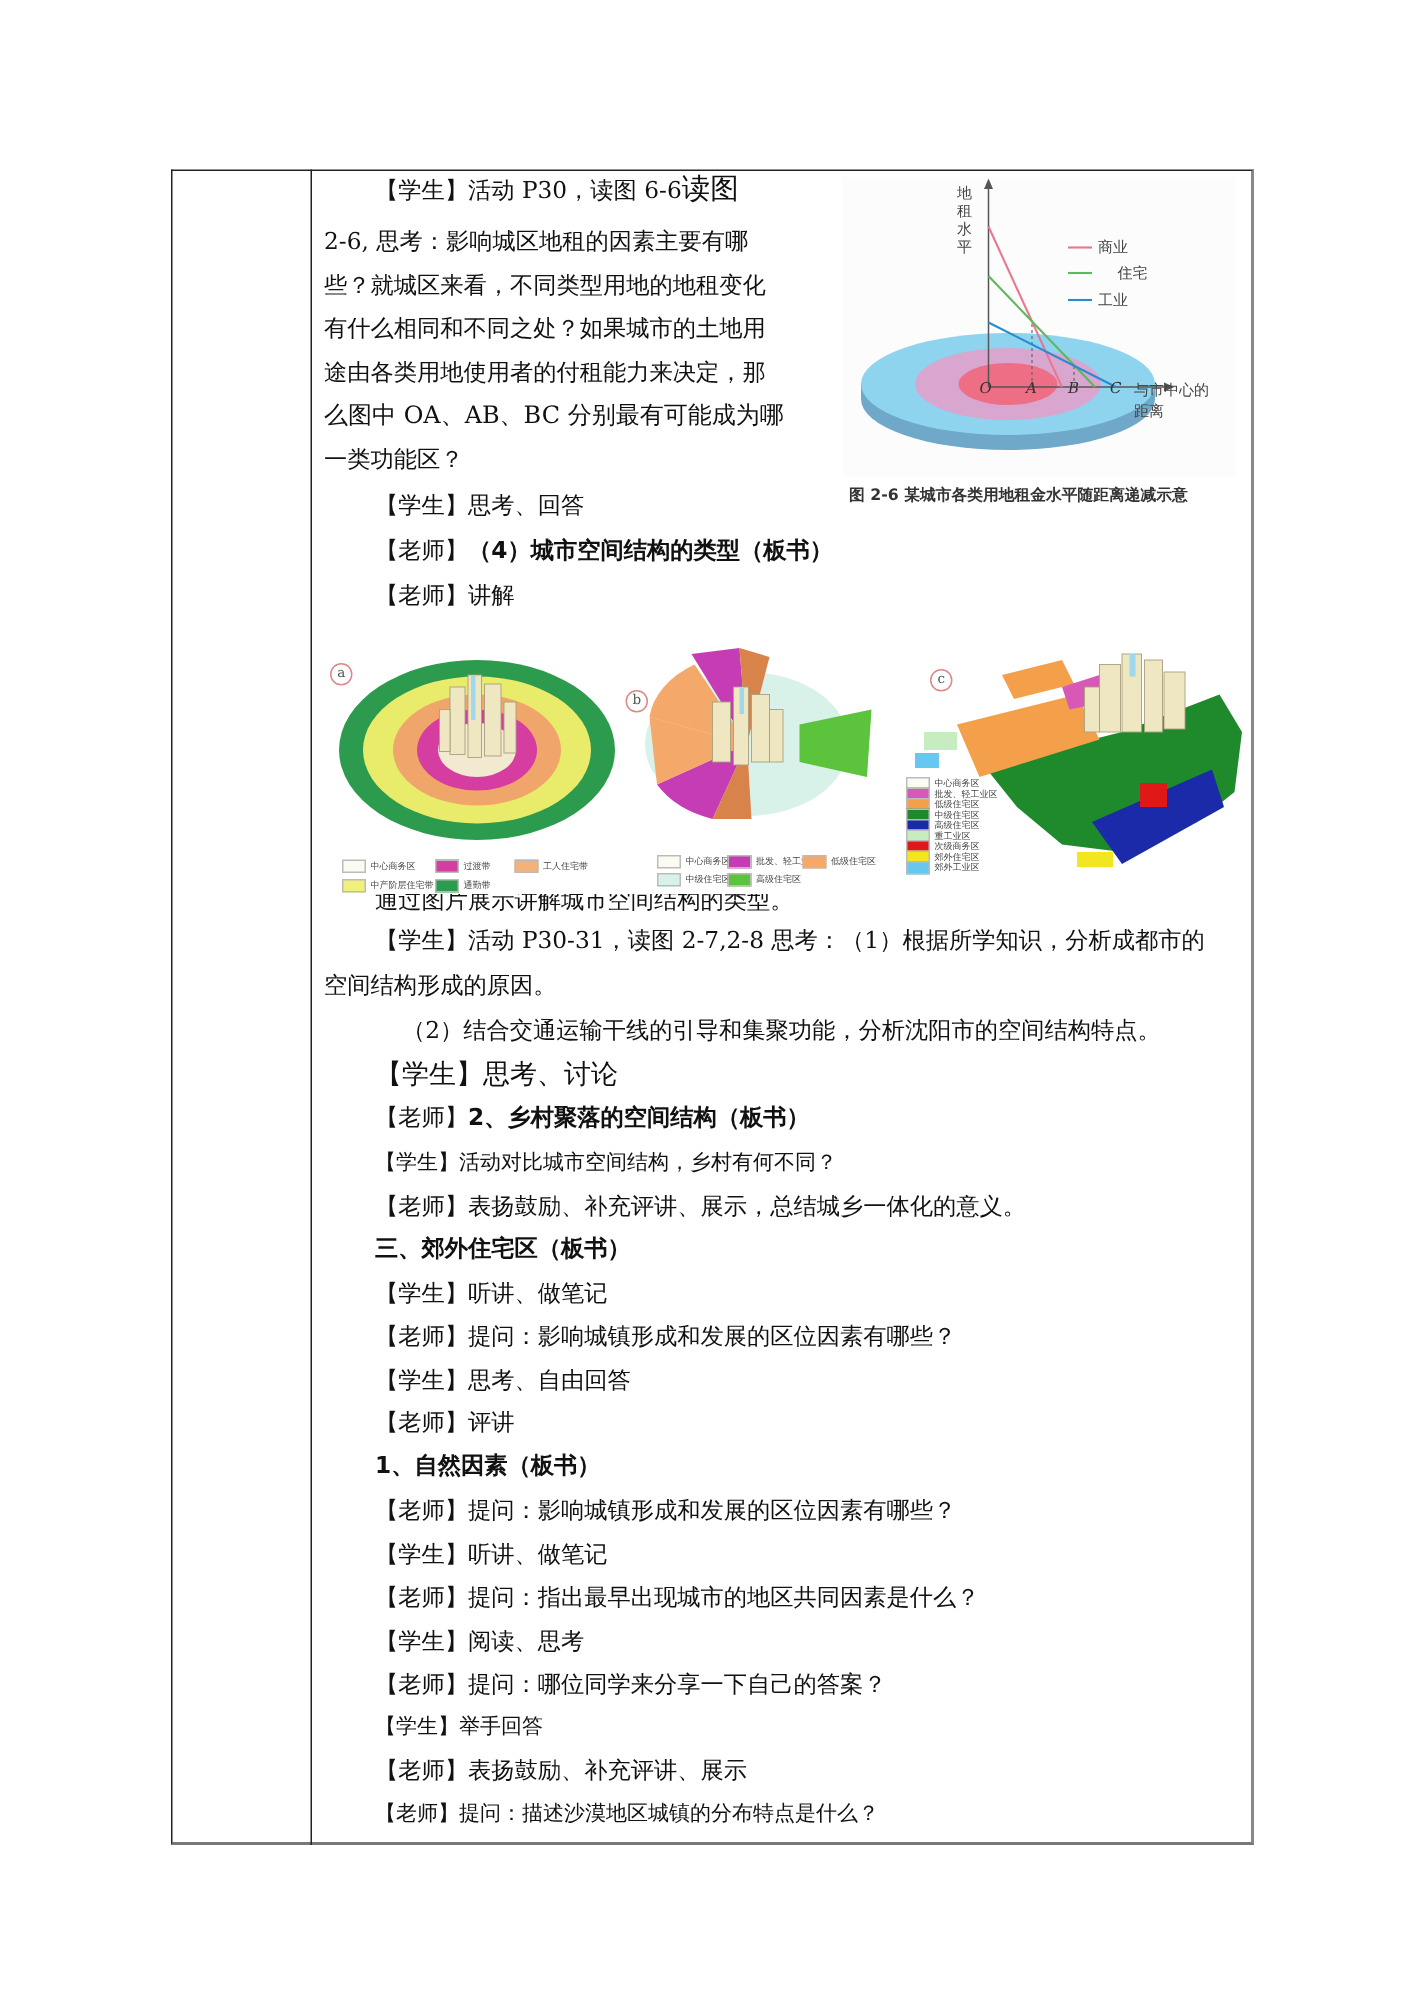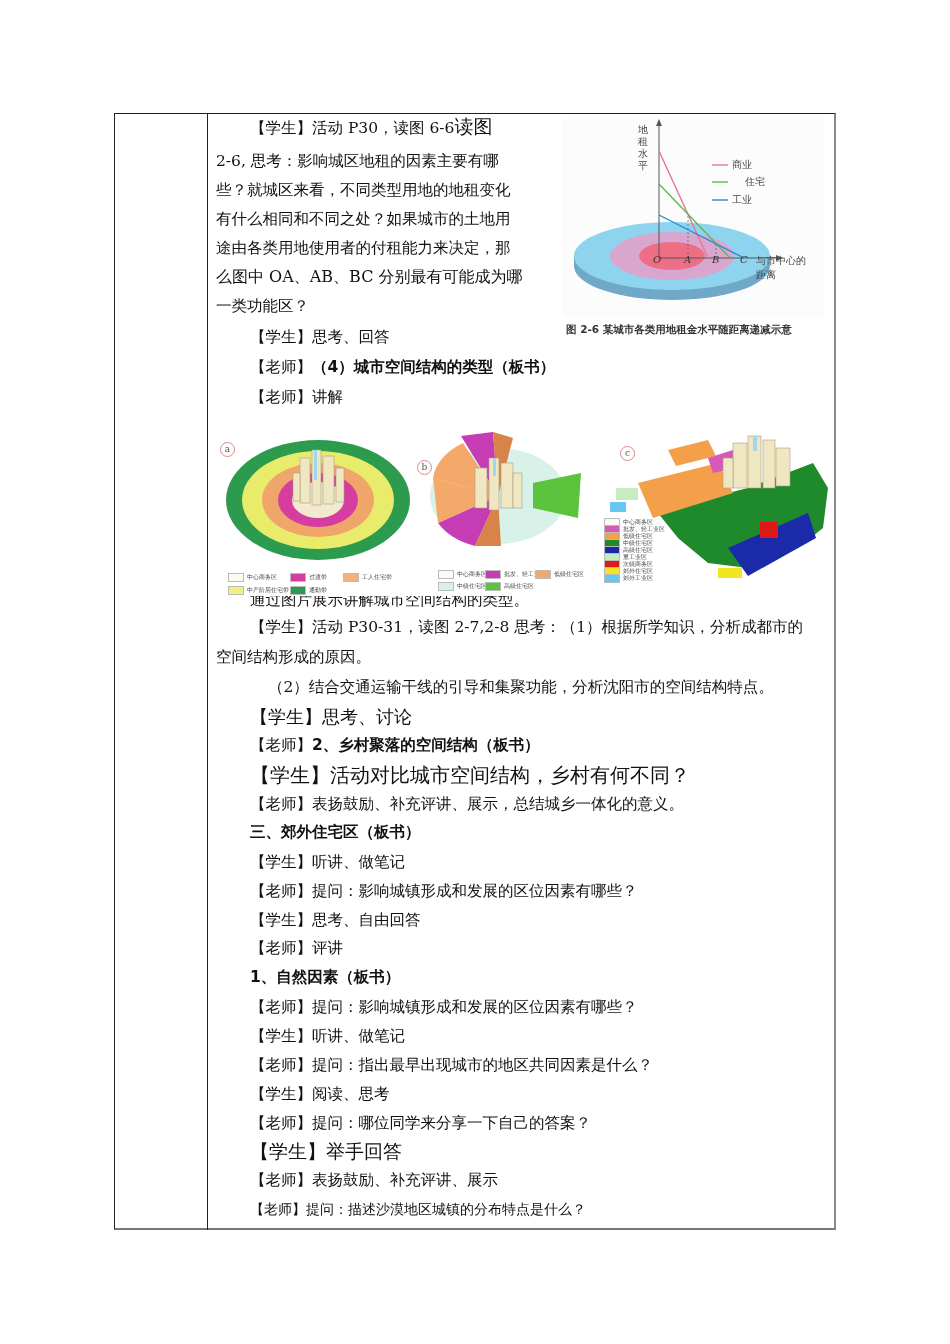--- a/index.html
+++ b/index.html
@@ -174,29 +174,29 @@
 
 <div class="line" style="left:250px; top:590px; font-size:15.5px; clip-path: inset(6px 0 0 0);">通过图片展示讲解城市空间结构的类型。</div>
 
 <div class="line" style="left:250px; top:617px; font-size:15.5px;">【学生】活动 P30-31，读图 2-7,2-8 思考：（1）根据所学知识，分析成都市的</div>
 <div class="line" style="left:216px; top:647px; font-size:15.5px;">空间结构形成的原因。</div>
 <div class="line" style="left:256px; top:677px; font-size:15.5px;margin-left:12px;">（2）结合交通运输干线的引导和集聚功能，分析沈阳市的空间结构特点。</div>
 
 <div id="lines2">
   <div class="line" style="left: 250px; top: 707px; font-size: 18px;"><span>【学生】</span><span>思考、讨论</span></div>
   <div class="line" style="left: 250px; top: 735px; font-size: 15.5px;"><span>【老师】</span><span class="bold">2、乡村聚落的空间结构（板书）</span></div>
-  <div class="line" style="left: 250px; top: 765px; font-size: 20px;"><span>【学生】</span><span>活动对比城市空间结构，乡村有何不同？</span></div>
+  <div class="line" style="left: 250px; top: 765px; font-size: 14px;"><span>【学生】</span><span>活动对比城市空间结构，乡村有何不同？</span></div>
   <div class="line" style="left: 250px; top: 794px; font-size: 15.5px;"><span>【老师】</span><span>表扬鼓励、补充评讲、展示，总结城乡一体化的意义。</span></div>
   <div class="line" style="left: 250px; top: 822px; font-size: 15.5px;"><span></span><span class="bold">三、郊外住宅区（板书）</span></div>
   <div class="line" style="left: 250px; top: 852px; font-size: 15.5px;"><span>【学生】</span><span>听讲、做笔记</span></div>
   <div class="line" style="left: 250px; top: 881px; font-size: 15.5px;"><span>【老师】</span><span>提问：影响城镇形成和发展的区位因素有哪些？</span></div>
   <div class="line" style="left: 250px; top: 910px; font-size: 15.5px;"><span>【学生】</span><span>思考、自由回答</span></div>
   <div class="line" style="left: 250px; top: 938px; font-size: 15.5px;"><span>【老师】</span><span>评讲</span></div>
   <div class="line" style="left: 250px; top: 967px; font-size: 15.5px;"><span></span><span class="bold">1、自然因素（板书）</span></div>
   <div class="line" style="left: 250px; top: 997px; font-size: 15.5px;"><span>【老师】</span><span>提问：影响城镇形成和发展的区位因素有哪些？</span></div>
   <div class="line" style="left: 250px; top: 1026px; font-size: 15.5px;"><span>【学生】</span><span>听讲、做笔记</span></div>
   <div class="line" style="left: 250px; top: 1055px; font-size: 15.5px;"><span>【老师】</span><span>提问：指出最早出现城市的地区共同因素是什么？</span></div>
   <div class="line" style="left: 250px; top: 1084px; font-size: 15.5px;"><span>【学生】</span><span>阅读、思考</span></div>
   <div class="line" style="left: 250px; top: 1113px; font-size: 15.5px;"><span>【老师】</span><span>提问：哪位同学来分享一下自己的答案？</span></div>
-  <div class="line" style="left: 250px; top: 1141px; font-size: 19px;"><span>【学生】</span><span>举手回答</span></div>
+  <div class="line" style="left: 250px; top: 1141px; font-size: 14px;"><span>【学生】</span><span>举手回答</span></div>
   <div class="line" style="left: 250px; top: 1170px; font-size: 15.5px;"><span>【老师】</span><span>表扬鼓励、补充评讲、展示</span></div>
   <div class="line" style="left: 250px; top: 1199px; font-size: 14px;"><span>【老师】</span><span>提问：描述沙漠地区城镇的分布特点是什么？</span></div>
 </div>
 
 </body></html>

